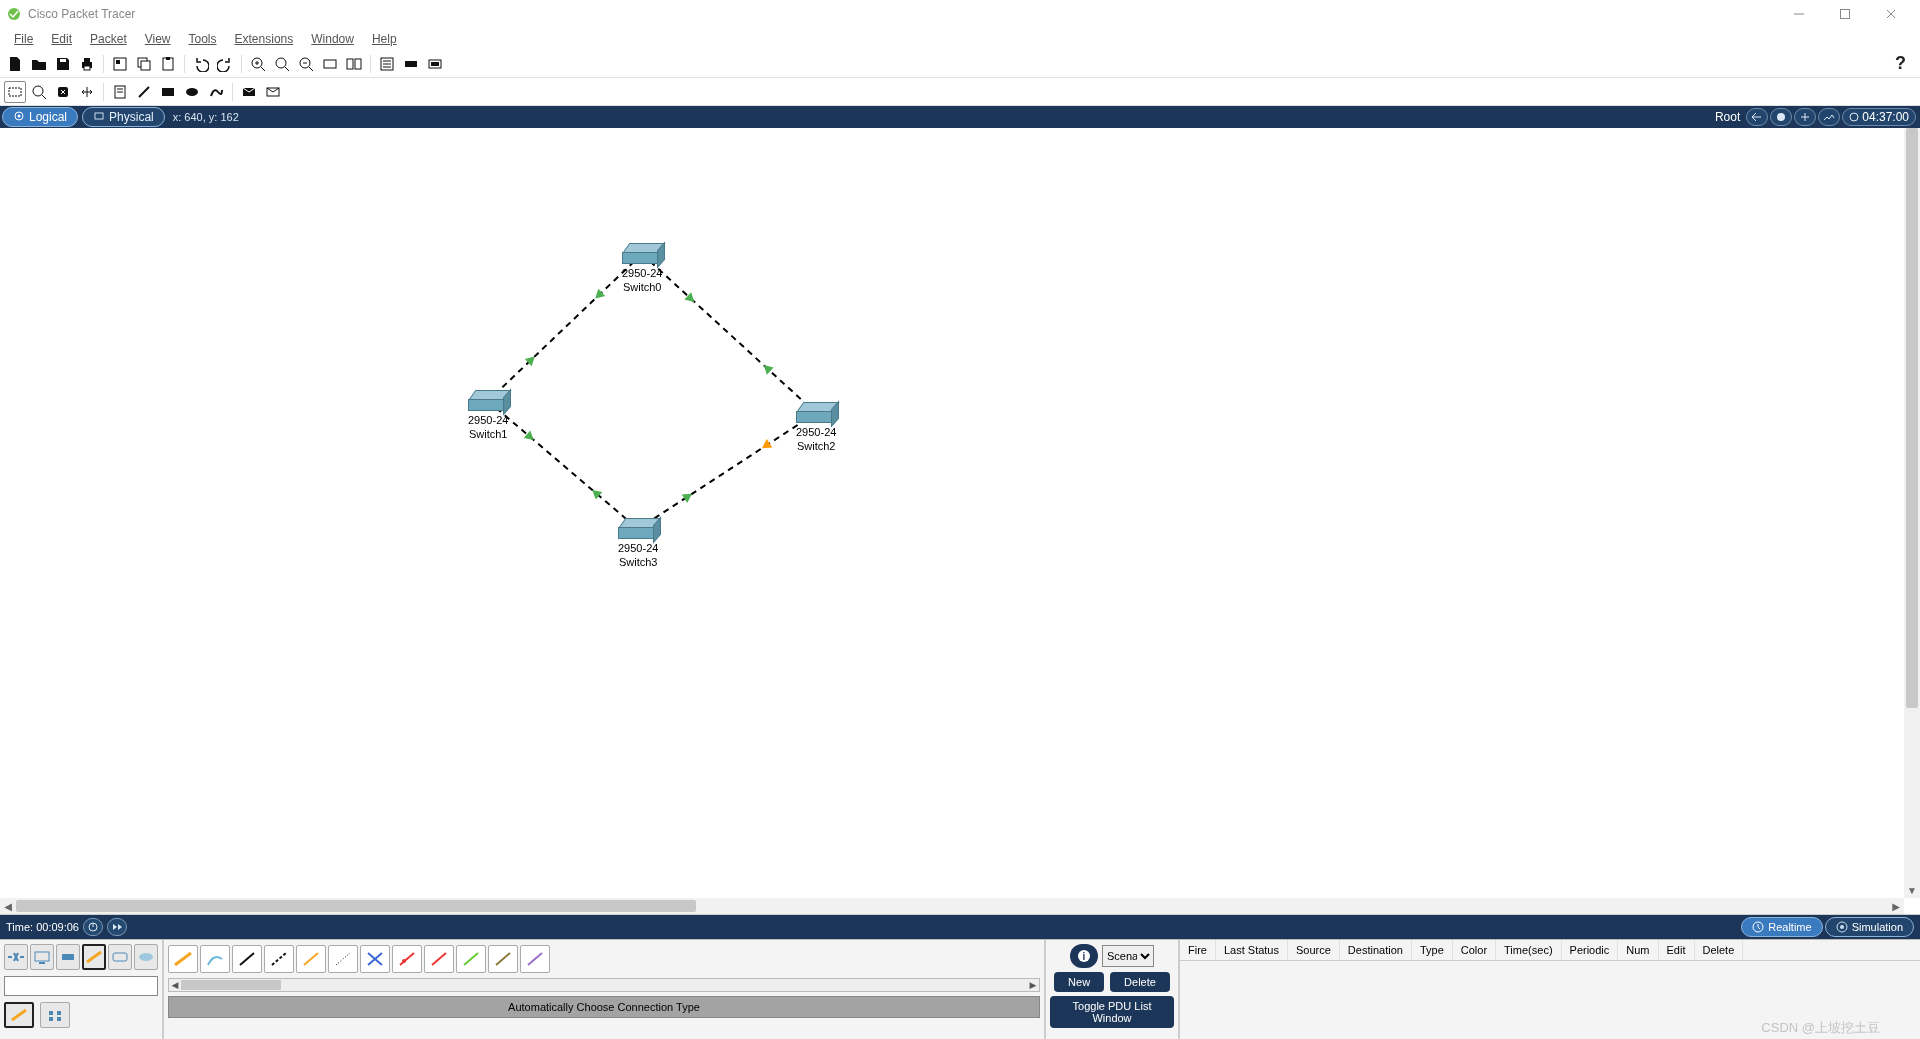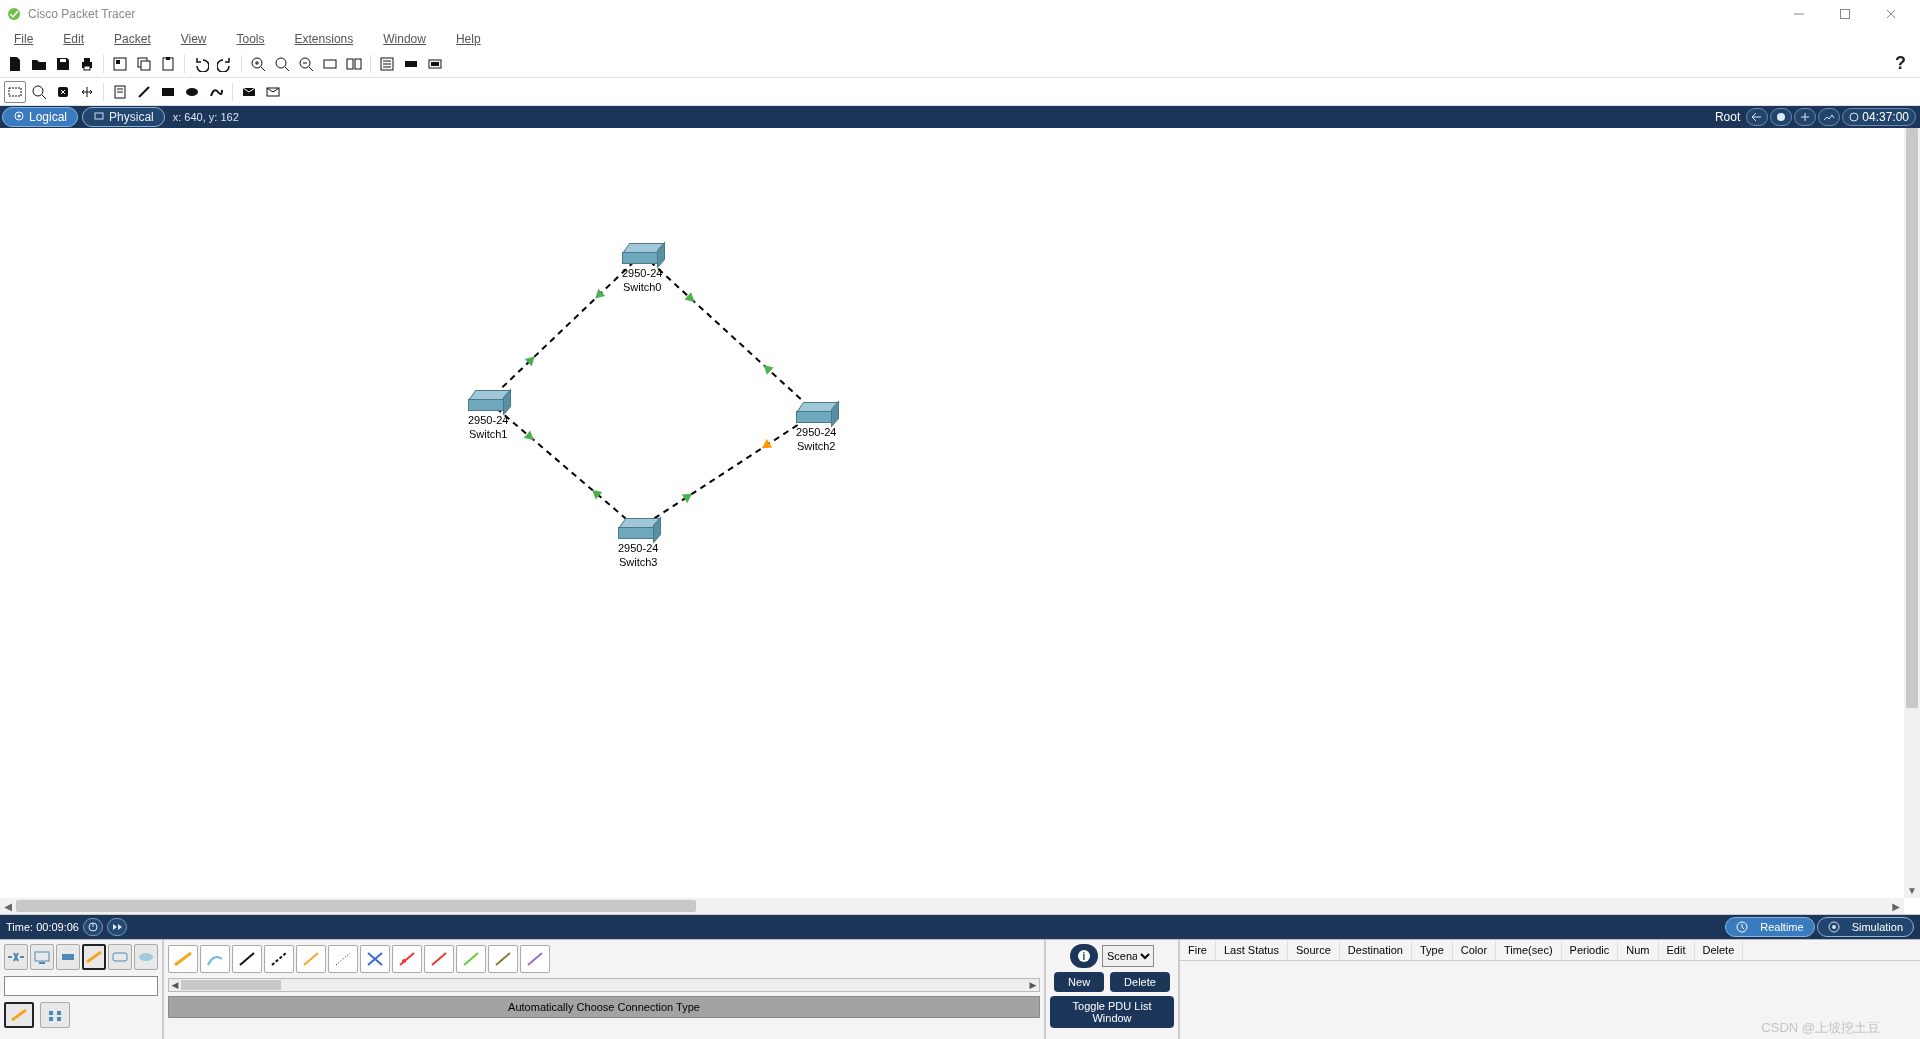--- a/index.html
+++ b/index.html
@@ -5,21 +5,21 @@
 * { margin: 0; padding: 0; box-sizing: border-box; font-family: "Segoe UI", Tahoma, sans-serif; }
 body { background: #fff; width: 1920px; height: 1039px; overflow: hidden; display: flex; flex-direction: column; }
 
 
 .titlebar { height: 28px; display: flex; align-items: center; padding: 0 6px; background: #fff; }
 .titlebar .appicon { width: 16px; height: 16px; margin-right: 6px; }
 .titlebar .apptitle { font-size: 12px; color: #888; flex: 1; }
 .titlebar .winbtn { width: 46px; height: 28px; display: flex; align-items: center; justify-content: center; color: #888; }
 
 
-.menubar { height: 22px; display: flex; align-items: center; padding: 0 6px; gap: 14px; font-size: 12px; }
+.menubar { height: 22px; display: flex; align-items: center; padding: 0 6px; gap: 2px; font-size: 12px; }
 .menubar .menuitem { padding: 2px 8px; color: #555; cursor: default; }
 .menubar .menuitem .ul { text-decoration: underline; }
 
 
 .toolbar { height: 28px; display: flex; align-items: center; padding: 0 4px; gap: 2px; border-bottom: 1px solid #e0e0e0; }
 .toolbar.tb2 { border-bottom: none; }
 .tbtn { width: 22px; height: 22px; display: flex; align-items: center; justify-content: center; border-radius: 2px; }
 .tbtn svg { display: block; }
 .sep { width: 1px; height: 18px; background: #ddd; margin: 0 3px; }
 .helpq { margin-left: auto; font-size: 18px; font-weight: bold; color: #222; padding-right: 10px; }
@@ -52,21 +52,21 @@
 .switchbox { width: 40px; height: 22px; margin: 0 auto; position: relative; }
 .switchbox .top { position: absolute; left: 4px; top: 0; width: 36px; height: 10px; background: #a0c8d8; transform: skewX(-35deg); border: 1px solid #4a7a8a; }
 .switchbox .front { position: absolute; left: 0; top: 9px; width: 36px; height: 12px; background: #6ea8bc; border: 1px solid #4a7a8a; }
 .switchbox .side { position: absolute; left: 35px; top: 3px; width: 8px; height: 18px; background: #5a8fa2; transform: skewY(-48deg); border: 1px solid #4a7a8a; }
 .devlabel { font-size: 11px; color: #000; line-height: 1.25; margin-top: 2px; }
 
 
 .timebar { height: 24px; background: #1c3659; color: #fff; display: flex; align-items: center; font-size: 11px; padding: 0 6px; }
 .timebar .circlebtn { width: 20px; height: 18px; border: 1px solid #7a96b4; border-radius: 9px; margin-left: 4px; display: flex; align-items: center; justify-content: center; background: #254a72; }
 .timebar .right { margin-left: auto; display: flex; align-items: center; gap: 2px; }
-.modetab { height: 20px; border: 1px solid #8db4d8; border-radius: 10px; padding: 0 10px; display: flex; align-items: center; gap: 12px; background: #22456d; }
+.modetab { height: 20px; border: 1px solid #8db4d8; border-radius: 10px; padding: 0 10px; display: flex; align-items: center; gap: 4px; background: #22456d; }
 .modetab.active { background: #3a7abf; }
 
 
 .bottompanel { height: 100px; display: flex; border-top: 1px solid #bbb; background: #f4f4f4; position: relative; }
 .bp-left { width: 164px; display: flex; flex-direction: column; border-right: 2px solid #ccc; }
 .bp-left .row1 { display: flex; gap: 2px; padding: 4px; }
 .catbtn { width: 30px; height: 26px; border: 1px solid #aaa; background: #e8e8e8; display: flex; align-items: center; justify-content: center; border-radius: 2px; }
 .catbtn.active { border: 2px solid #222; }
 .bp-left .row2 { padding: 2px 4px; }
 .bp-left .row2 input { width: 100%; height: 20px; border: 1px solid #888; font-size: 11px; padding: 0 3px; }

